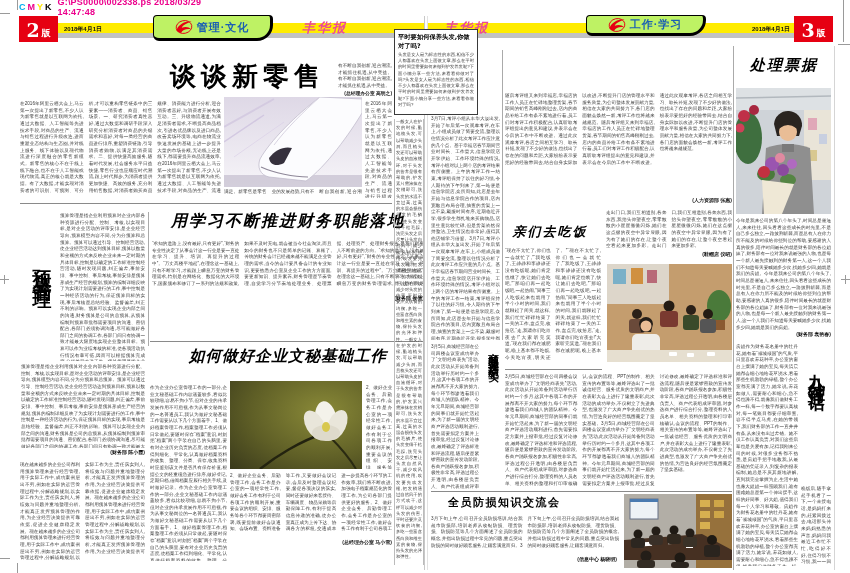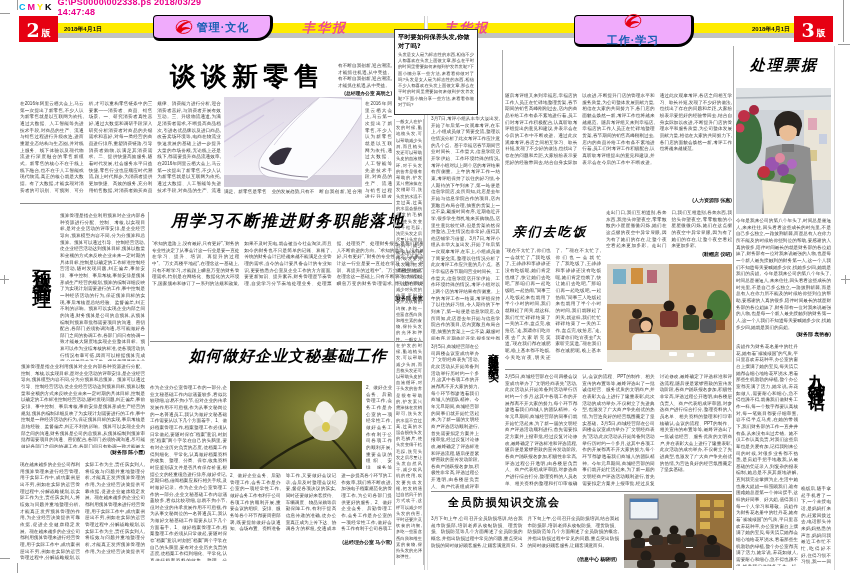--- a/index.html
+++ b/index.html
@@ -19,21 +19,21 @@
   .vert{writing-mode:vertical-rl;text-orientation:upright;overflow:hidden;}
   .center{display:flex;align-items:center;justify-content:center;text-align:left;}
   .hl{background:#8a8a8a;}
   .vl{background:#aaa;}
   .crop{background:#9a9a9a;}
   .yellowbar{background:#ffec00;}
   .graybar{background:#c2c2c2;}
   .redbox{background:#e60012;color:#fff;display:flex;align-items:flex-end;justify-content:center;gap:2px;padding-bottom:2px;}
   .redbox .num{font-family:"DejaVu Serif",serif;font-weight:bold;font-size:19px;line-height:1;}
   .redbox .lab{font-size:9px;font-weight:bold;line-height:1.4;}
-  .tab{background:#f0abfc;border:1.5px solid #000;border-bottom-width:3.5px;border-right-width:3px;
+  .tab{background:#bef264;border:1.5px solid #000;border-bottom-width:3.5px;border-right-width:3px;
        border-radius:4px 4px 16px 6px;display:flex;align-items:center;justify-content:center;gap:4px;z-index:5;}
   .tab .lab{font-weight:bold;font-size:11px;letter-spacing:1px;color:#1a5fb4;}
   .masthead{color:#ec4899;font-family:"DejaVu Serif",serif;font-style:italic;font-weight:bold;
        font-size:13px;letter-spacing:2px;white-space:nowrap;}
   .datetxt{font-size:6px;font-weight:bold;color:#111;white-space:nowrap;}
   .cmyk span{font-weight:bold;font-size:9px;margin-right:2px;}
   .pspath{font-size:4.5px;color:#ec008c;letter-spacing:0.2px;}
   svg{display:block;}
 </style>
 </head>
@@ -77,21 +77,21 @@
         <ellipse cx="12" cy="10" rx="10.5" ry="8.5" fill="none" stroke="#e60012" stroke-width="1.2" transform="rotate(-12 12 10)"></ellipse>
       </svg>
     </span>
     <span class="lab">管理·文化</span>
   </div>
   <div class="a masthead" style="left:302px;top:19px;">丰华报</div>
 
   <div class="a yellowbar" style="left:428px;top:23px;width:366px;height:10px;"></div>
   <div class="a graybar" style="left:428px;top:33px;width:366px;height:5px;"></div>
   <div class="a masthead" style="left:444px;top:19px;">丰华报</div>
-  <div class="a tab" style="left:574px;top:15px;width:120px;height:32px;flex-direction:column;">
+  <div class="a tab" style="left:586px;top:15px;width:120px;height:21px;">
     <span>
       <svg width="18" height="16" viewBox="0 0 24 20">
         <path d="M2,14 C6,5 15,2 22,3 C15,5 10,8 9,11 C14,9 19,10 21,13 C15,12 10,14 8,18 C5,17 2,16 2,14 Z" fill="#e60012"></path>
         <ellipse cx="12" cy="10" rx="10.5" ry="8.5" fill="none" stroke="#e60012" stroke-width="1.2" transform="rotate(-12 12 10)"></ellipse>
       </svg>
     </span>
     <span class="lab">工作·学习</span>
   </div>
   <div class="a datetxt" style="left:718px;top:25px;width:72px;text-align:right;">2018年4月1日</div>
   <div class="a redbox" style="left:794px;top:16px;width:39px;height:26px;">

